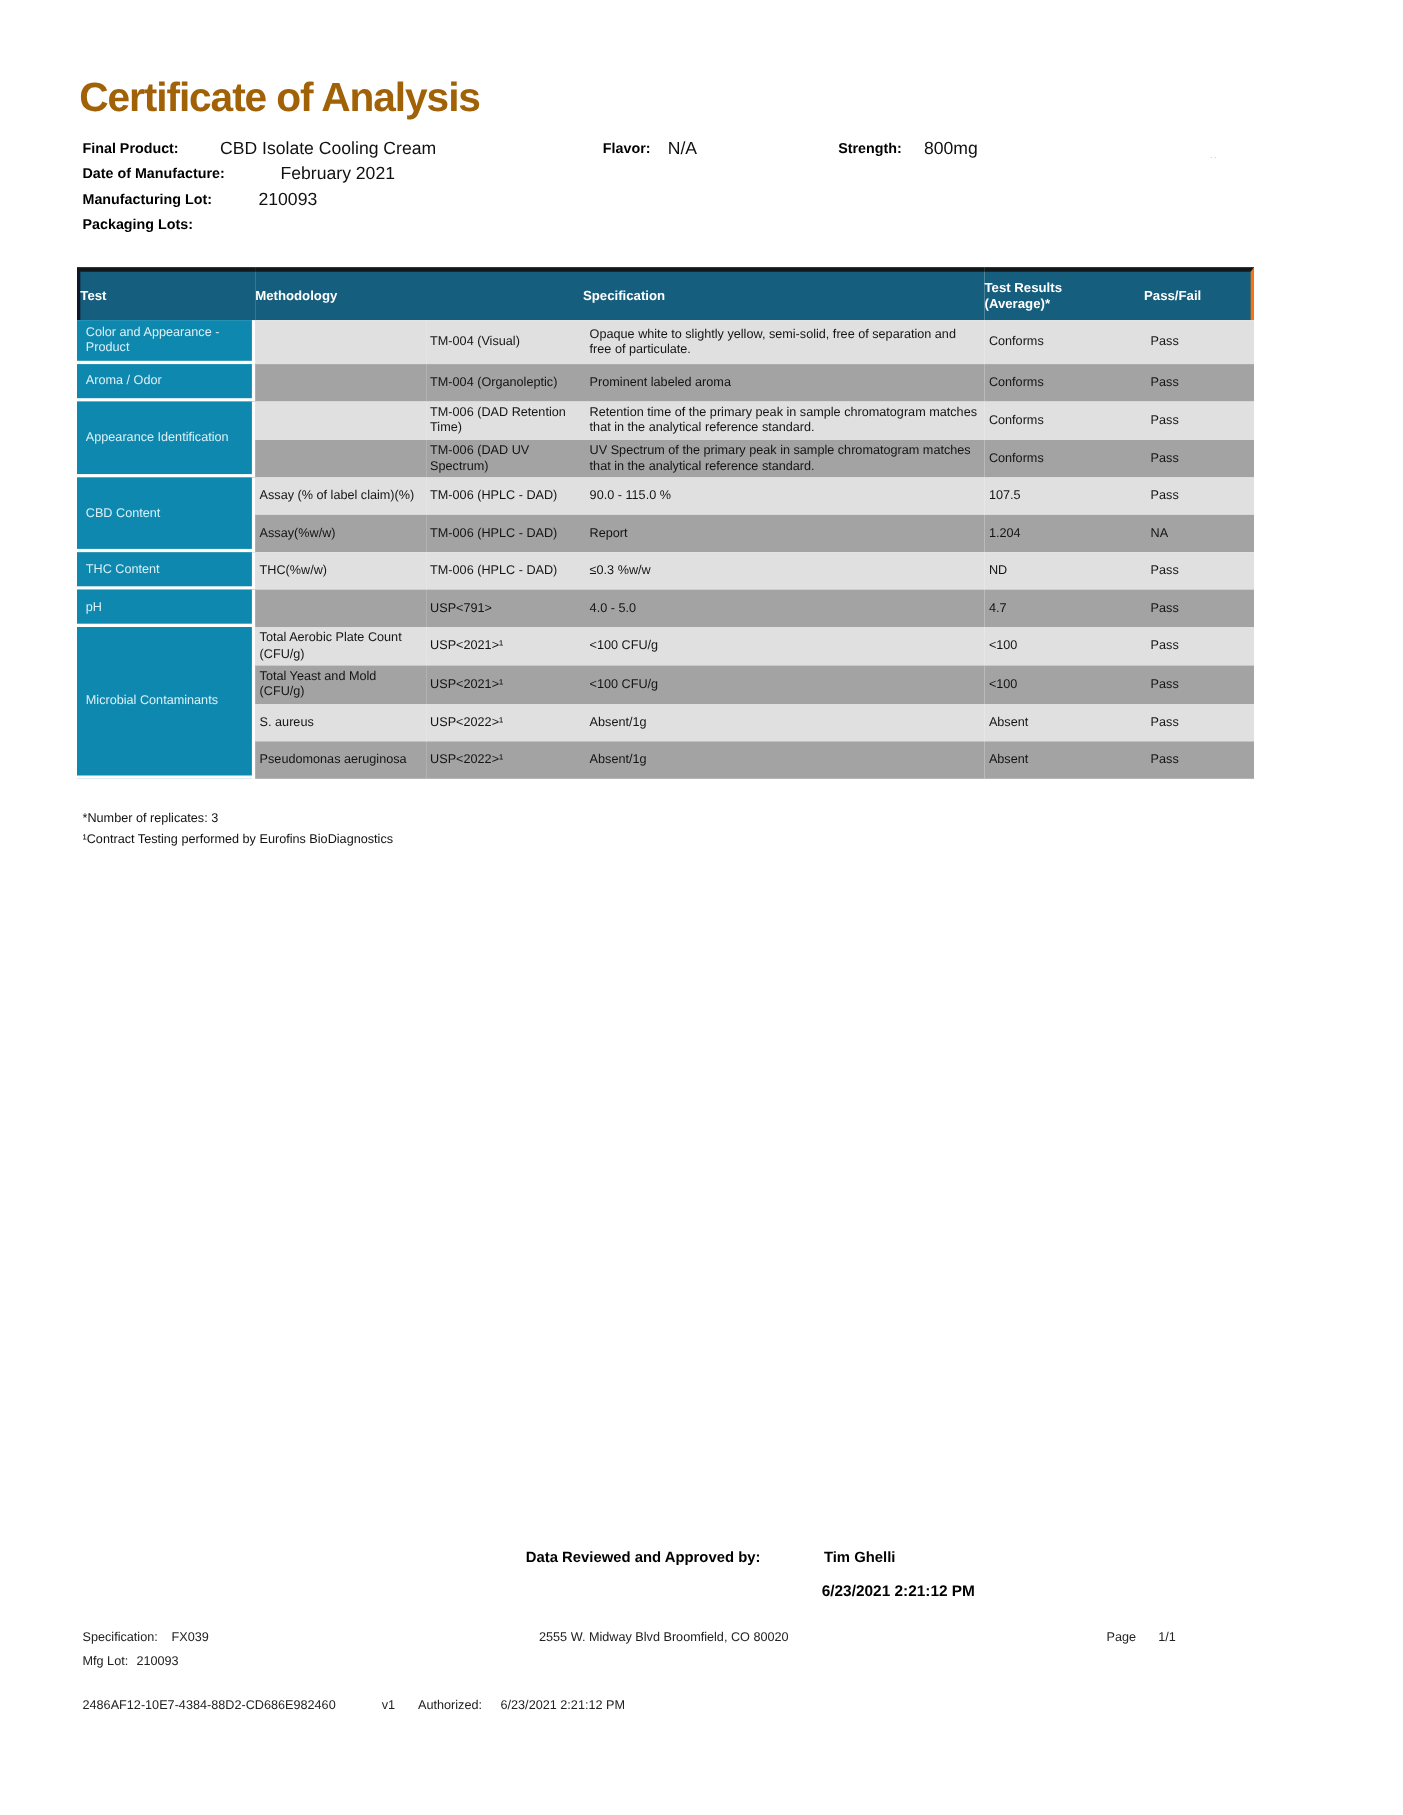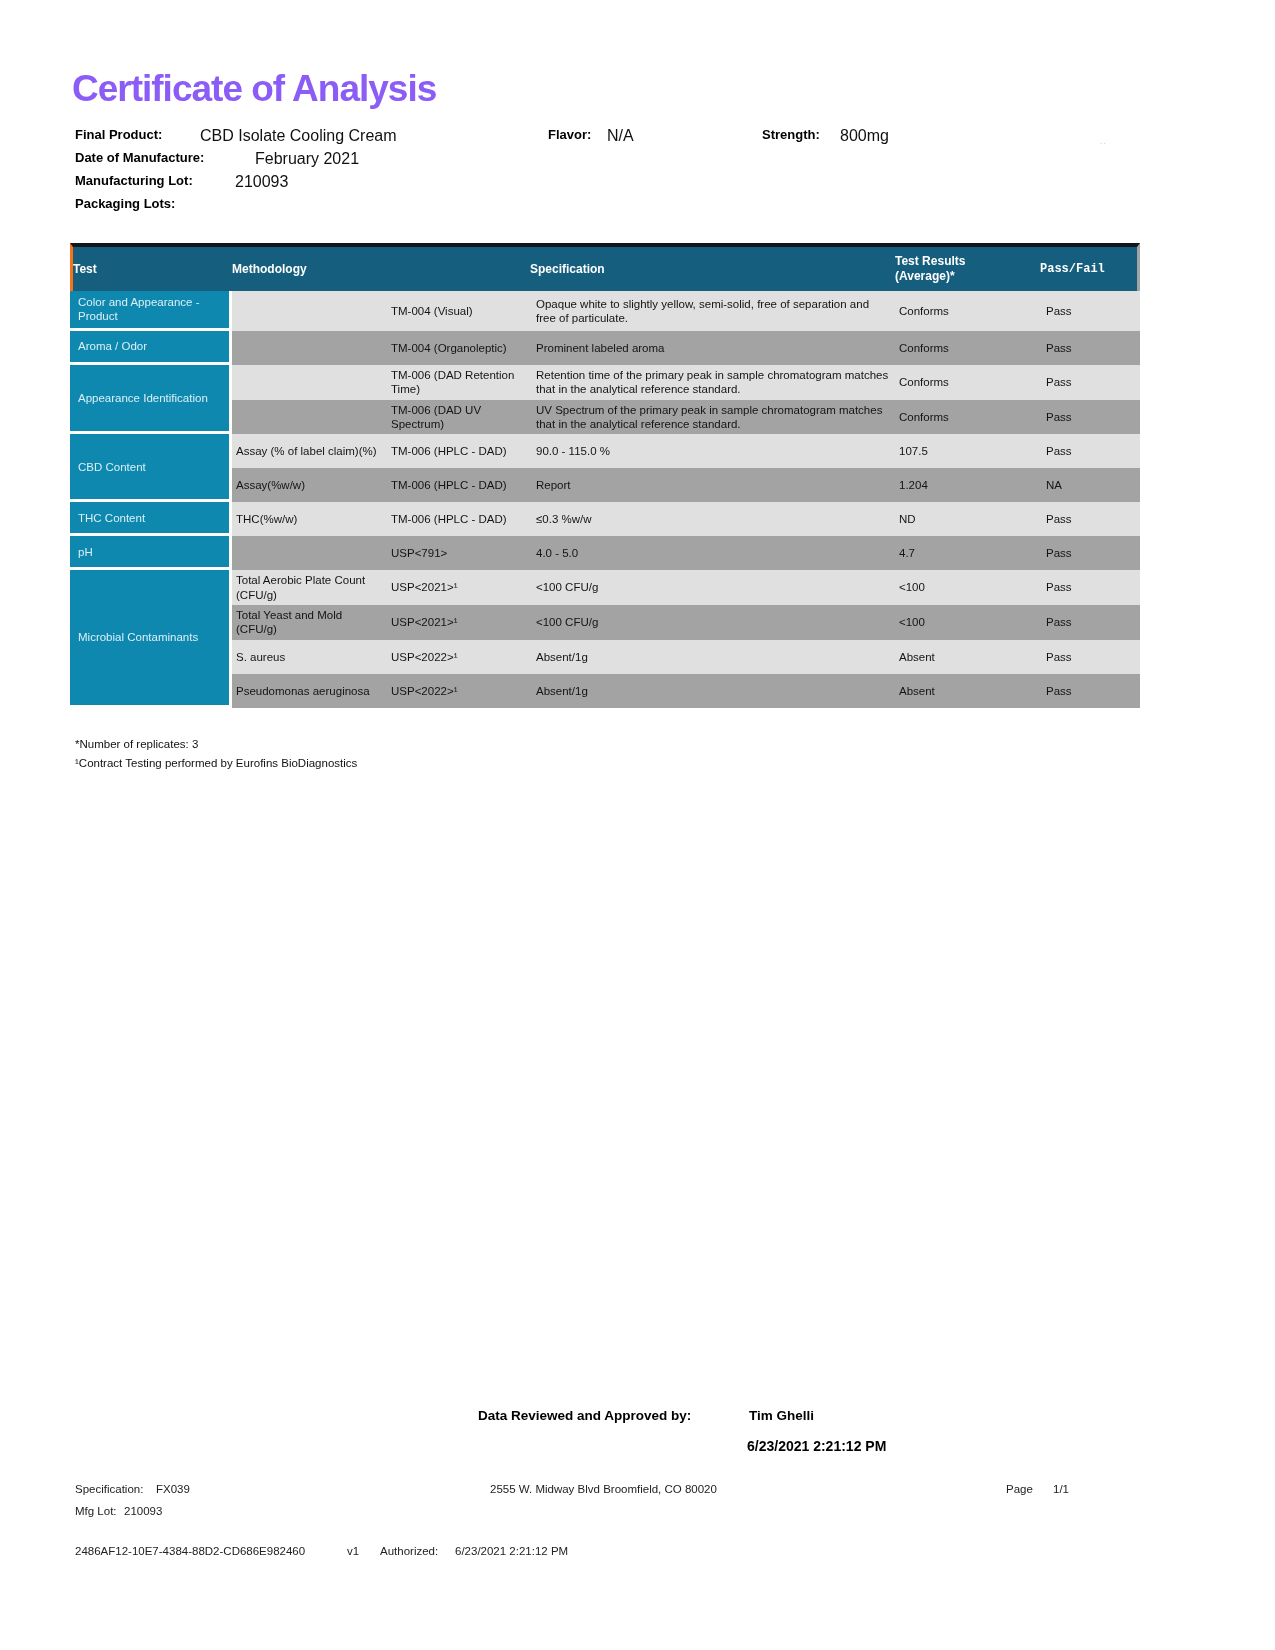--- a/index.html
+++ b/index.html
@@ -5,44 +5,44 @@
   * { margin:0; padding:0; box-sizing:border-box; }
   html,body { background:#ffffff; }
   body {
     width:1275px; height:1650px; position:relative;
     font-family:"Liberation Sans", sans-serif; color:#1a1a1a;
   }
   .abs { position:absolute; }
 
   .doc-title {
     left:72px; top:68px; font-size:37px; font-weight:700;
-    letter-spacing:-1px; color:#8b5cf6;
+    letter-spacing:-1px; color:#a16207;
   }
 
   .info-label { font-weight:700; font-size:13px; color:#000; white-space:nowrap; }
   .info-value { font-size:16px; color:#111; white-space:nowrap; }
 
   .artifact { color:#c3cbcf; font-size:9px; letter-spacing:1px; }
 
   
   table.coa {
     position:absolute; left:70px; top:243px; width:1070px;
     border-collapse:separate; border-spacing:0; table-layout:fixed;
     font-size:11.5px;
   }
   table.coa thead th {
     background:#155E7D; color:#ffffff; font-weight:700; font-size:12px;
     height:48px; vertical-align:middle; text-align:left;
     border-top:4px solid #121719; padding:2px 0;
   }
-  th.h-test { padding-left:24px; border-left:3px solid #f97316; }
+  th.h-test { padding-left:24px; border-left:3px solid #0f172a; }
   th.h-method { text-align:center; }
   th.h-spec { text-align:center; padding-right:118px; }
   th.h-results { white-space:pre-line; line-height:1.25; padding-left:3px; }
-  th.h-pass { padding-left:4px; border-right:3px solid #a3a3a3;font-family:Liberation Mono, monospace; }
+  th.h-pass { padding-left:4px; border-right:3px solid #f97316; }
 
   table.coa tbody tr { height:34px; }
   td.test-cell {
     background:#0E88AE; color:#DAF0F7; vertical-align:middle;
     padding:4px 6px 4px 8px; line-height:1.25;
     border-right:3px solid #ffffff; border-bottom:3px solid #ffffff;
   }
   td.data { vertical-align:middle; padding:3px 4px; line-height:1.25; color:#141414; }
   tr.rgray td.data { background:#E0E0E0; }
   tr.rwhite td.data { background:#a3a3a3; }

